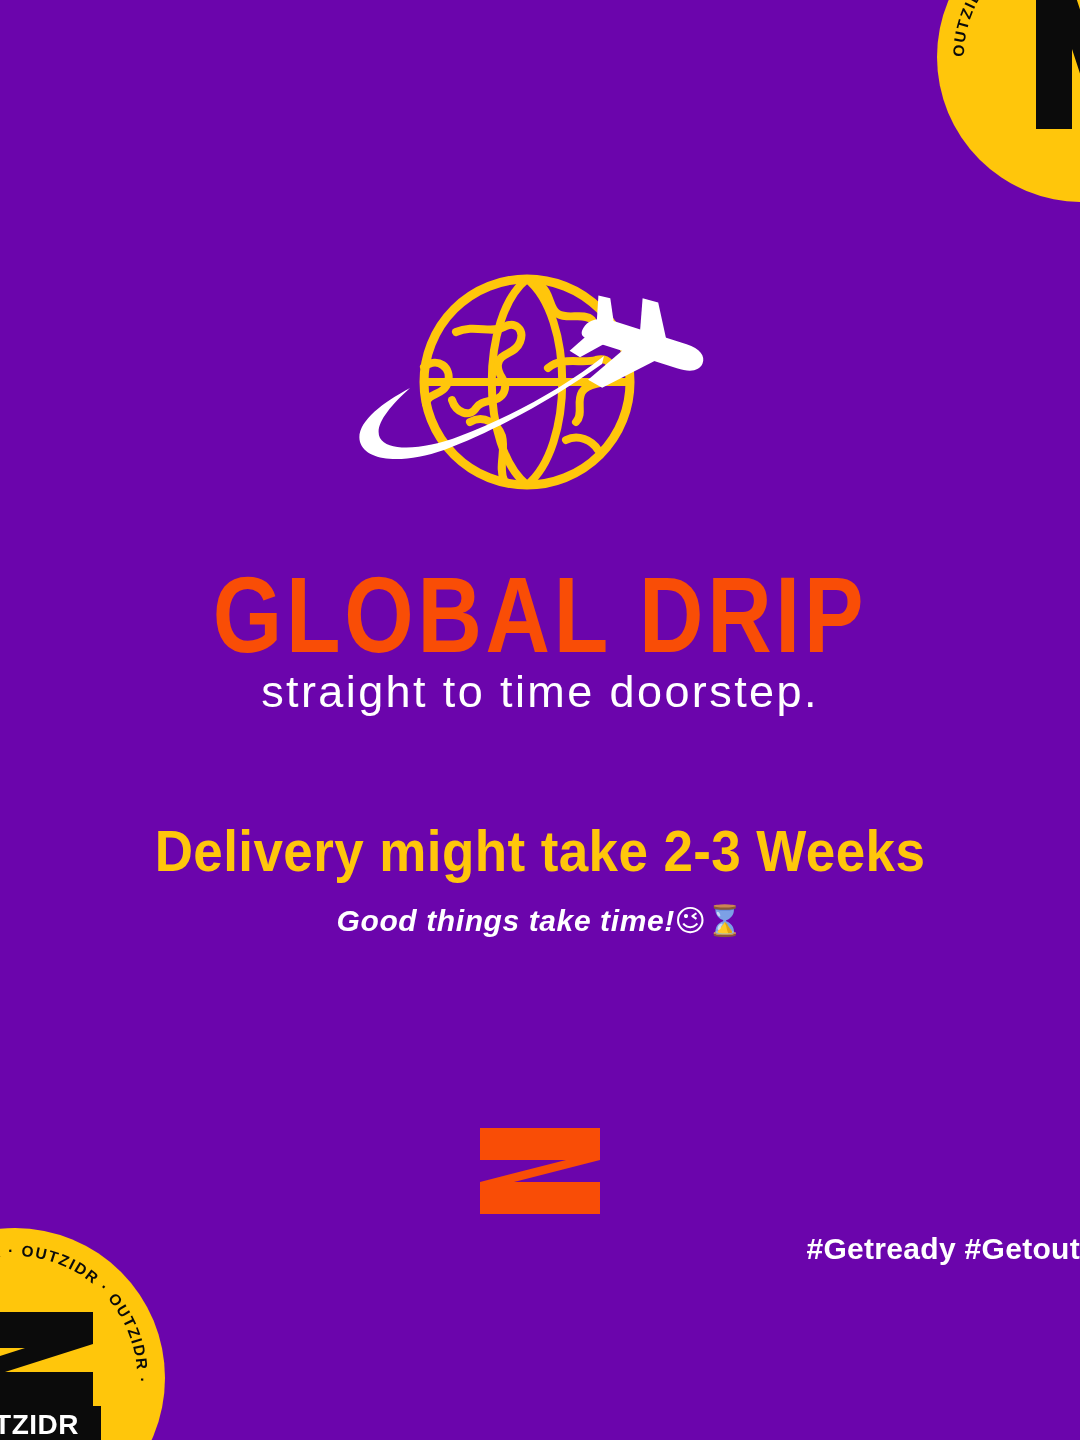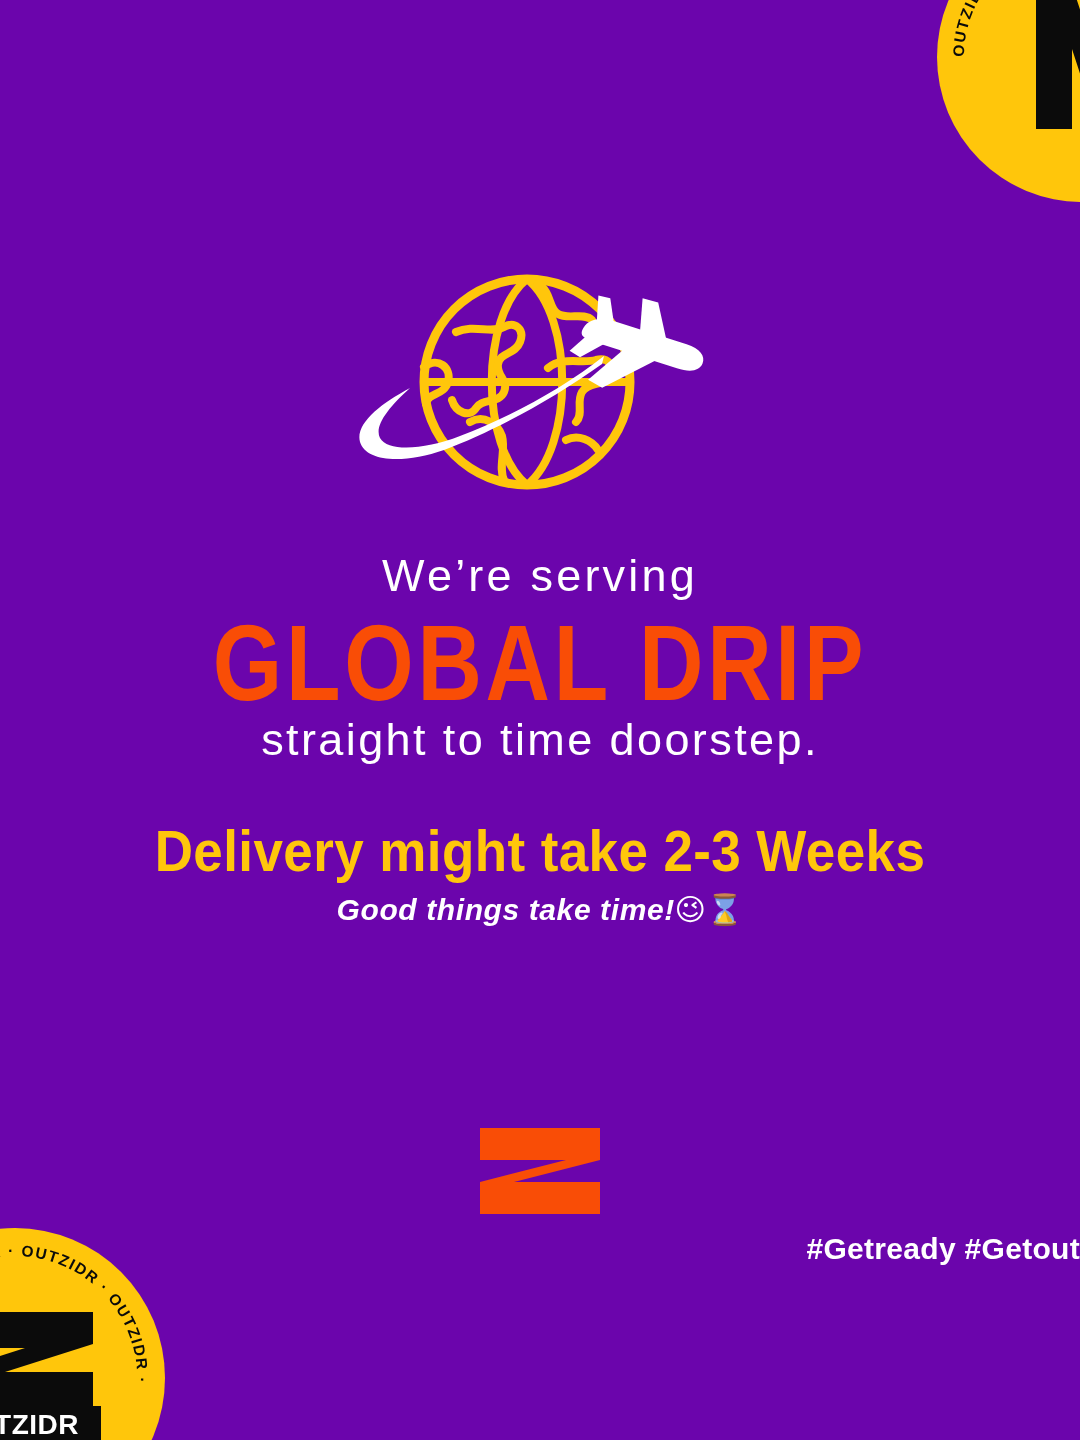--- a/index.html
+++ b/index.html
@@ -129,21 +129,21 @@
     white-space: nowrap;
   }
   .delivery-note {
     color: #FFFFFF;
     font-family: "Liberation Sans Narrow", "Liberation Sans", sans-serif;
     font-size: 30px;
     font-weight: bold;
     font-style: italic;
     letter-spacing: 0.6px;
     line-height: 1.1;
-    margin-top: 16px;
+    margin-top: 27px;
     white-space: nowrap;
   }
   .emoji {
     font-style: normal;
     font-family: "DejaVu Sans", sans-serif;
     letter-spacing: 0;
   }
 
   
   #footer-block {
@@ -213,21 +213,20 @@
 
         <path d="M16 16 L 8 -8 L 20 -10 L 34 14 Z" fill="#FFFFFF"></path>
 
         <rect x="62" y="30" width="16" height="7" rx="3" fill="#FFFFFF"></rect>
         <rect x="62" y="6" width="16" height="7" rx="3" fill="#FFFFFF"></rect>
       </g>
     </svg>
   </div>
 
   <div id="headline-block">
-    <div class="kicker">We’re serving</div>
     <div class="bigline">GLOBAL DRIP</div>
     <div class="subline">straight to time doorstep.</div>
   </div>
 
   <div id="delivery-block">
     <div class="delivery-headline">Delivery might take 2-3 Weeks</div>
     <div class="delivery-note">
       <span>Good things take time!</span><span class="emoji">😉⌛</span>
     </div>
   </div>

